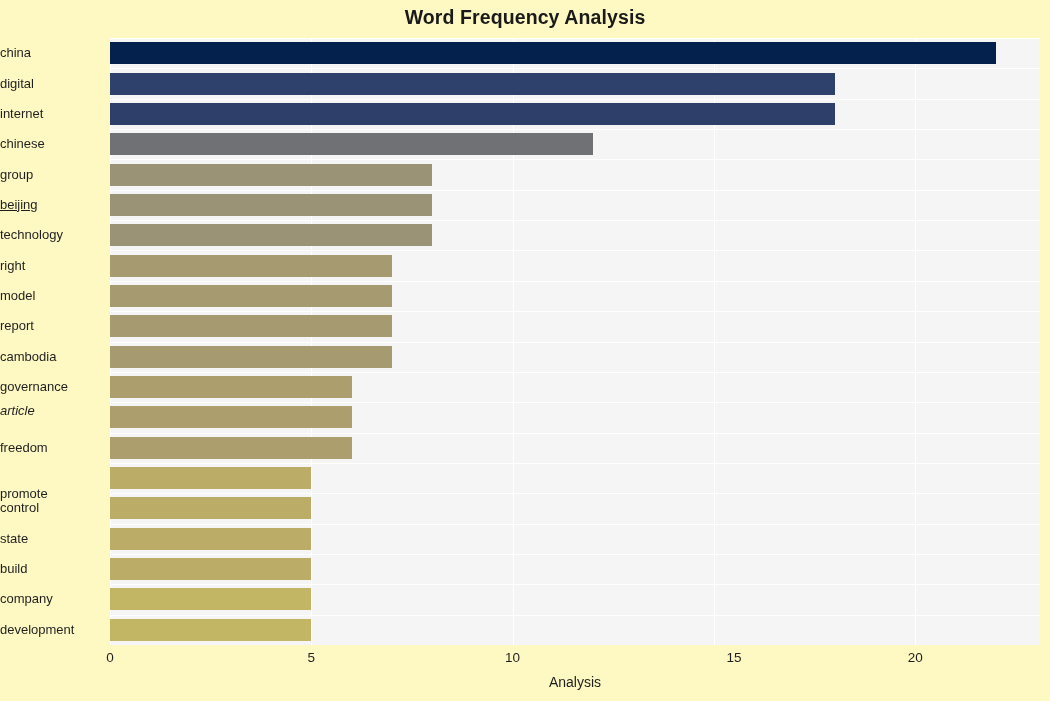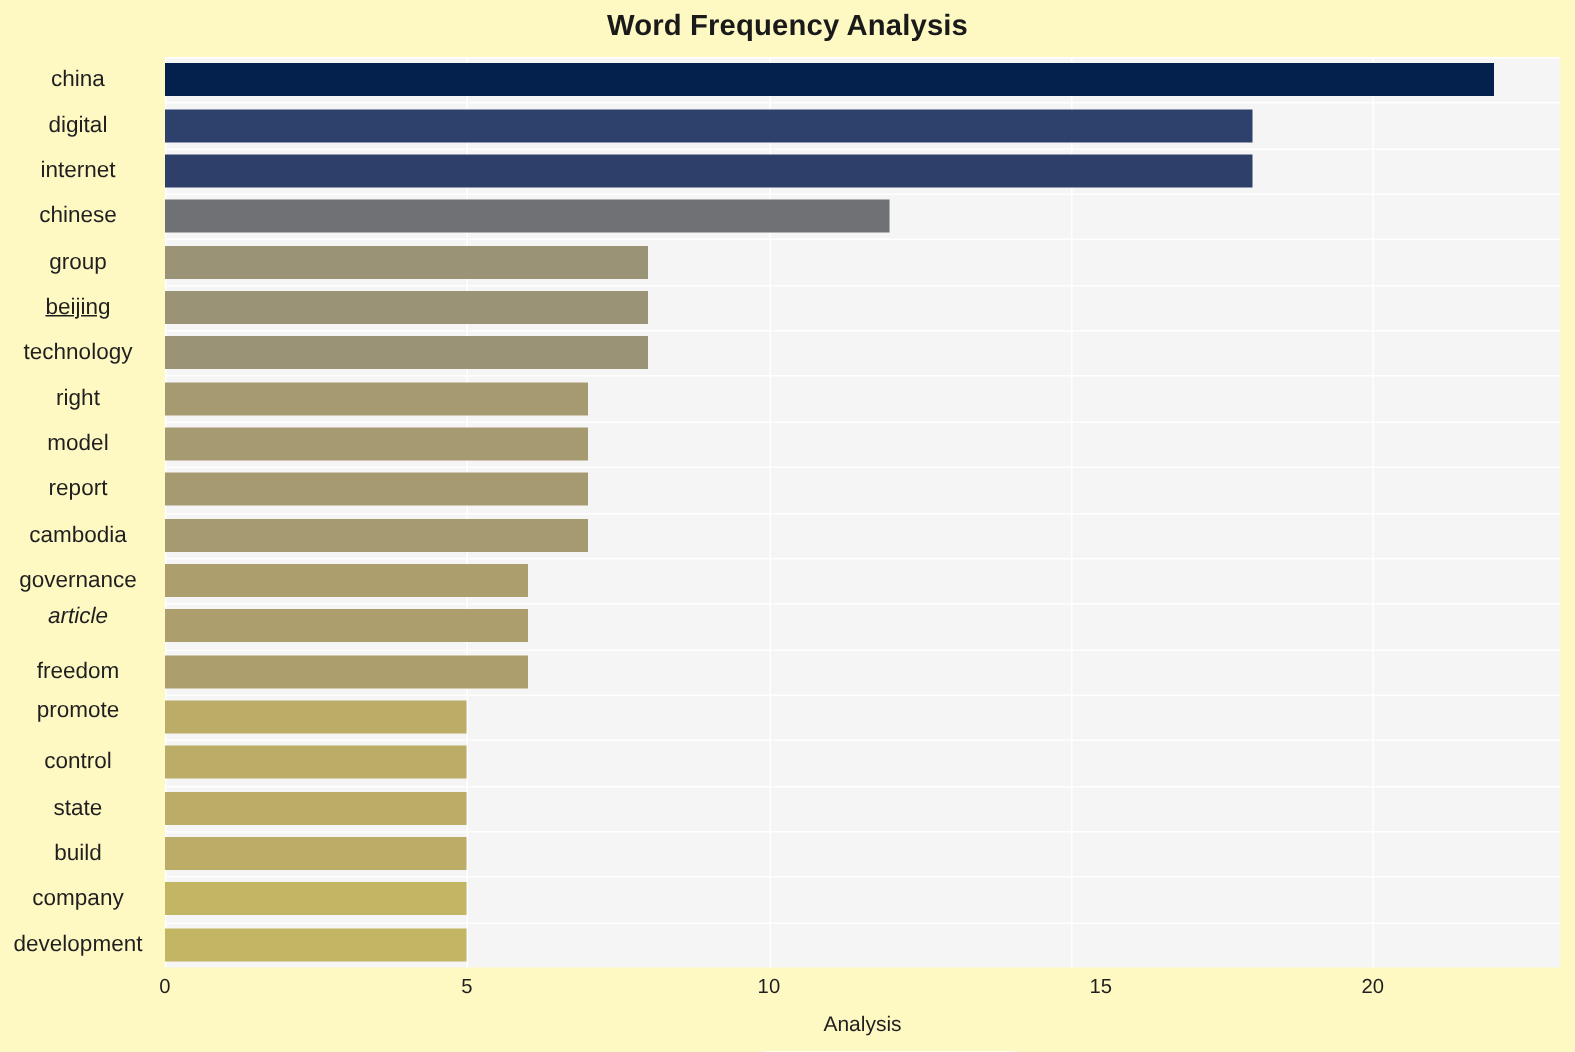--- a/index.html
+++ b/index.html
@@ -65,22 +65,22 @@
     position: absolute;
     left: 0;
     top: 38px;
     width: 104px;
     height: 607px;
   }
   .y-tick-label {
     position: absolute;
     right: 0;
     width: 104px;
-    text-align: center;
-    font-size: 15px;
+    text-align: left;
+    font-size: 13px;
     color: #1f1f1f;
     line-height: 14px;
     white-space: nowrap;
   }
   
   #x-axis {
     position: absolute;
     left: 110px;
     top: 645px;
     width: 930px;
@@ -173,21 +173,21 @@
       <div class="y-tick-label" style="top: 129.575px;">group</div>
       <div class="y-tick-label" style="top: 159.925px; text-decoration: underline;">beijing</div>
       <div class="y-tick-label" style="top: 190.275px;">technology</div>
       <div class="y-tick-label" style="top: 220.625px;">right</div>
       <div class="y-tick-label" style="top: 250.975px;">model</div>
       <div class="y-tick-label" style="top: 281.325px;">report</div>
       <div class="y-tick-label" style="top: 311.675px;">cambodia</div>
       <div class="y-tick-label" style="top: 342.025px;">governance</div>
       <div class="y-tick-label" style="top: 366px; font-style: italic;">article</div>
       <div class="y-tick-label" style="top: 402.725px;">freedom</div>
-      <div class="y-tick-label" style="top: 429px; margin-left: 40px;">promote</div>
+      <div class="y-tick-label" style="top: 449px; margin-left: 40px;">promote</div>
       <div class="y-tick-label" style="top: 463.425px;">control</div>
       <div class="y-tick-label" style="top: 493.775px;">state</div>
       <div class="y-tick-label" style="top: 524.125px;">build</div>
       <div class="y-tick-label" style="top: 554.475px;">company</div>
       <div class="y-tick-label" style="top: 584.825px;">development</div>
     </div>
 
   <div id="x-axis">
       <div class="x-tick-label" style="left: 0px;">0</div>
       <div class="x-tick-label" style="left: 201.299px;">5</div>

